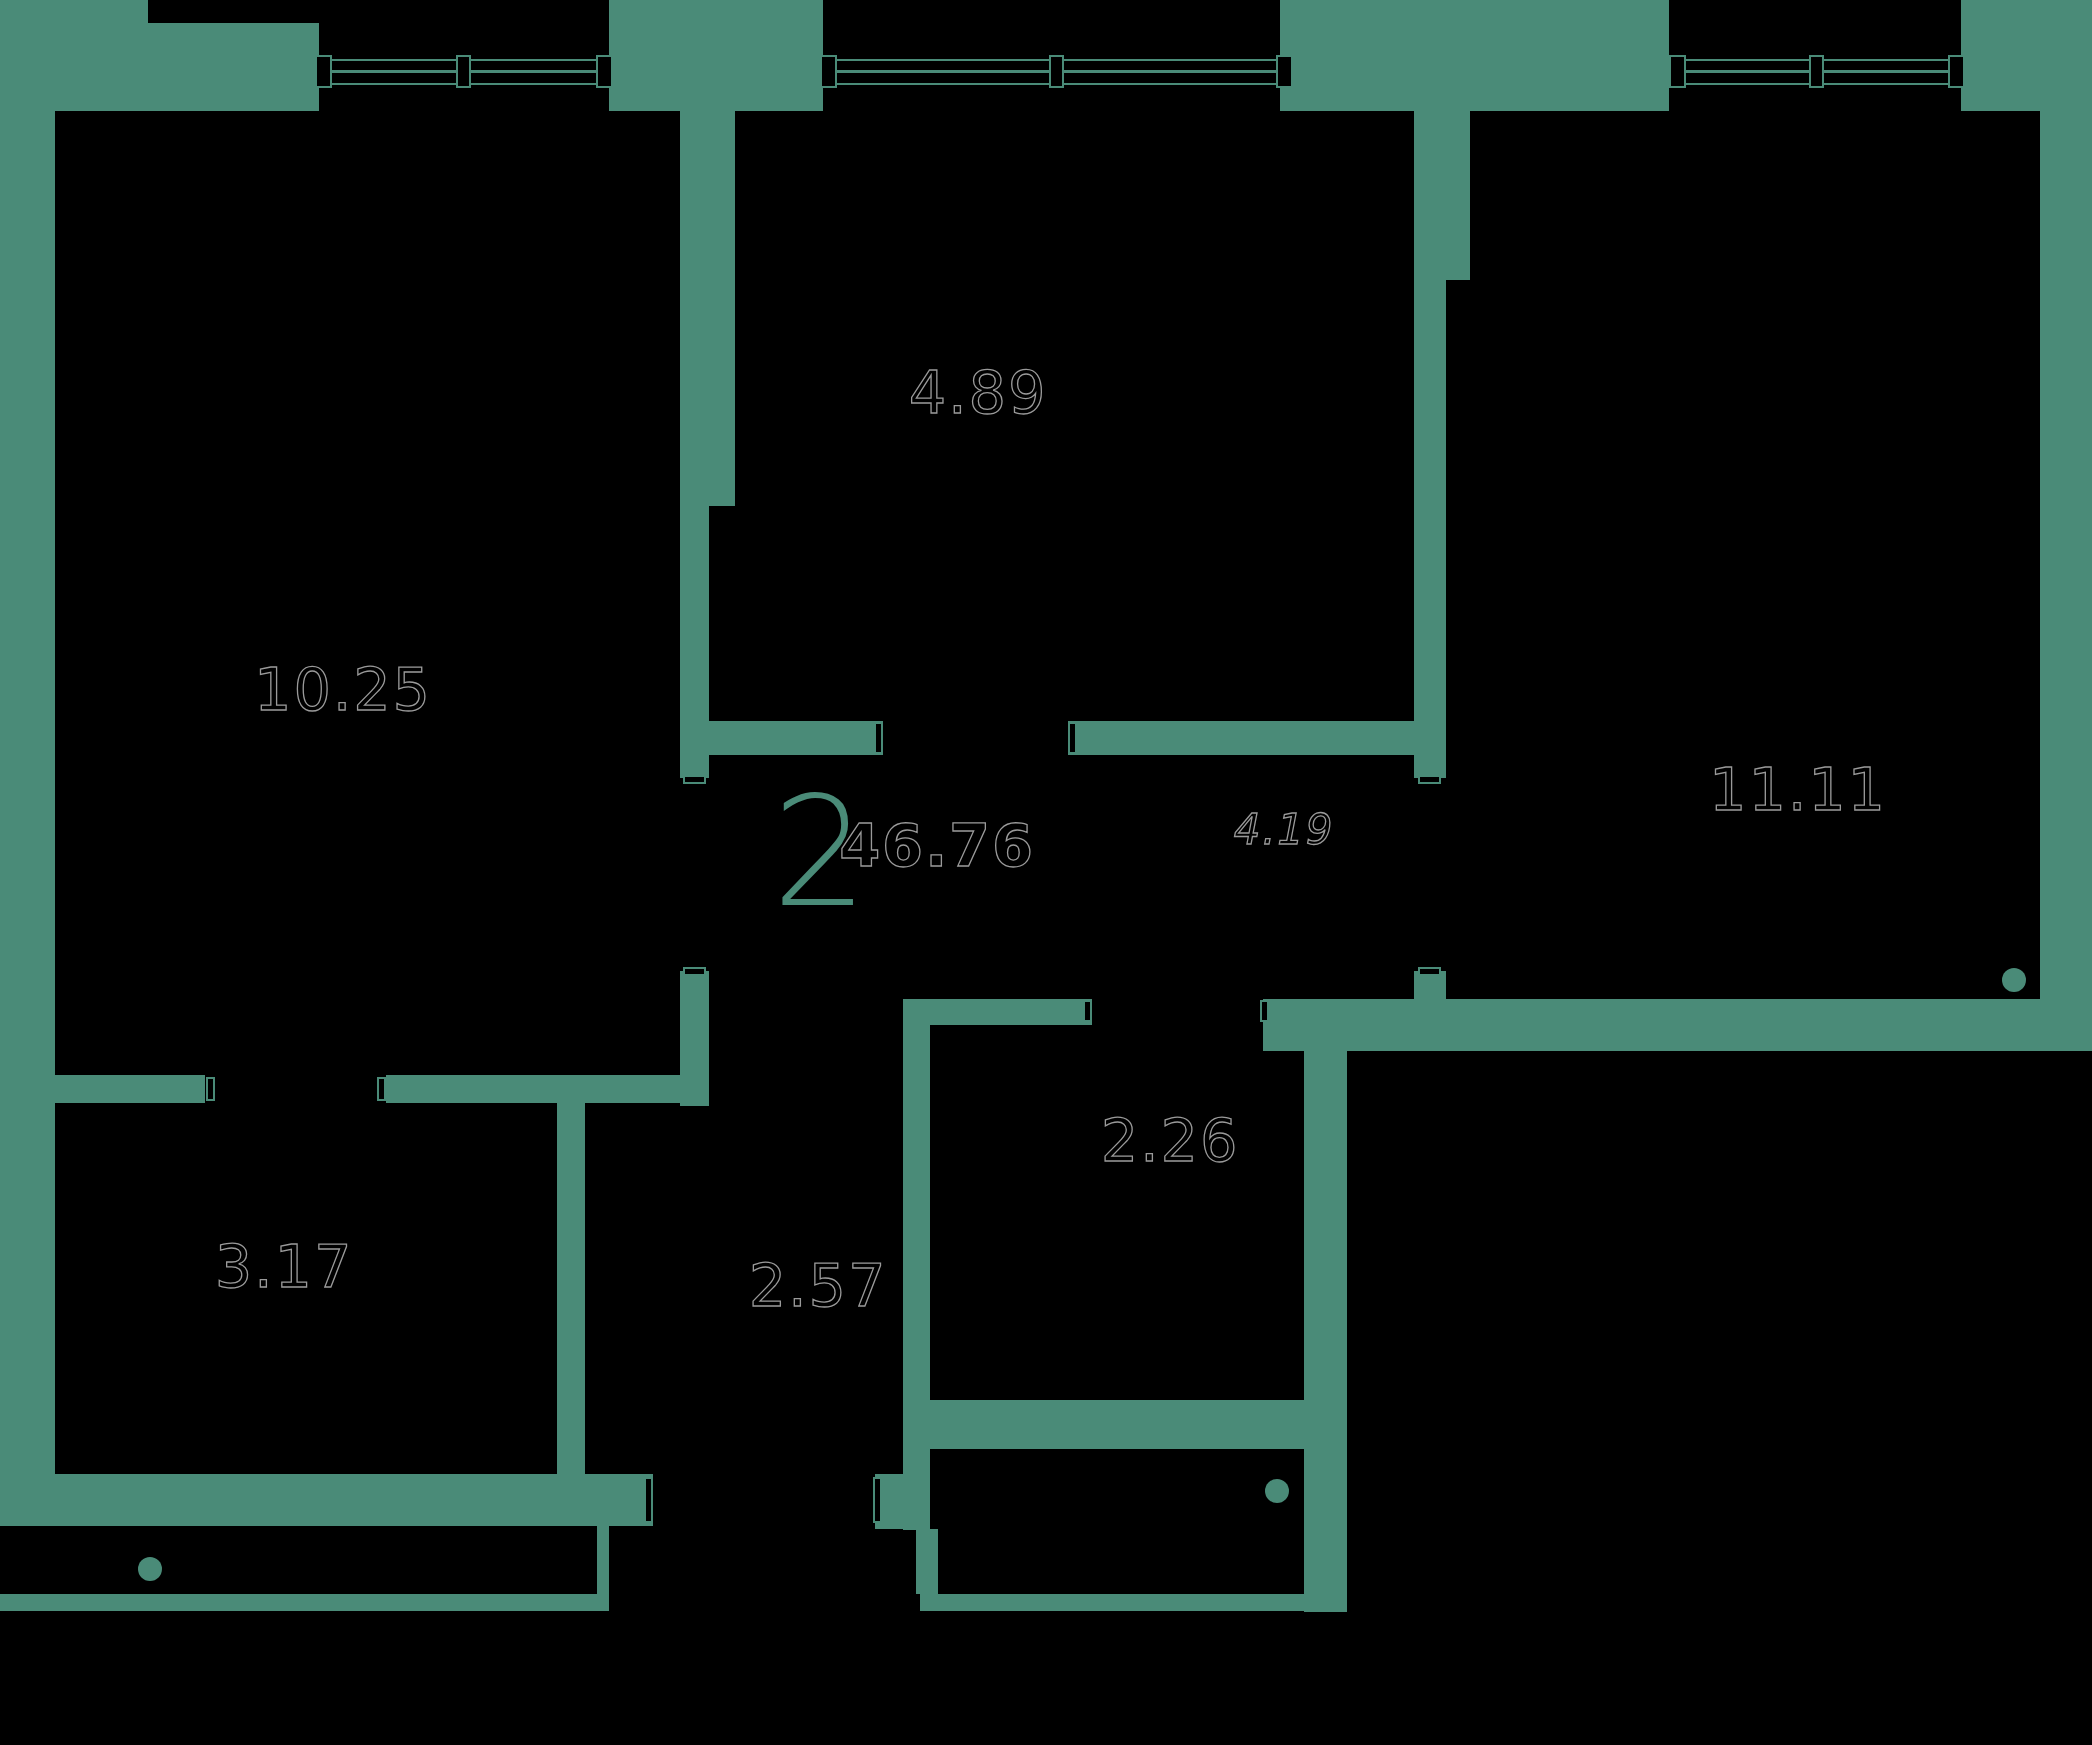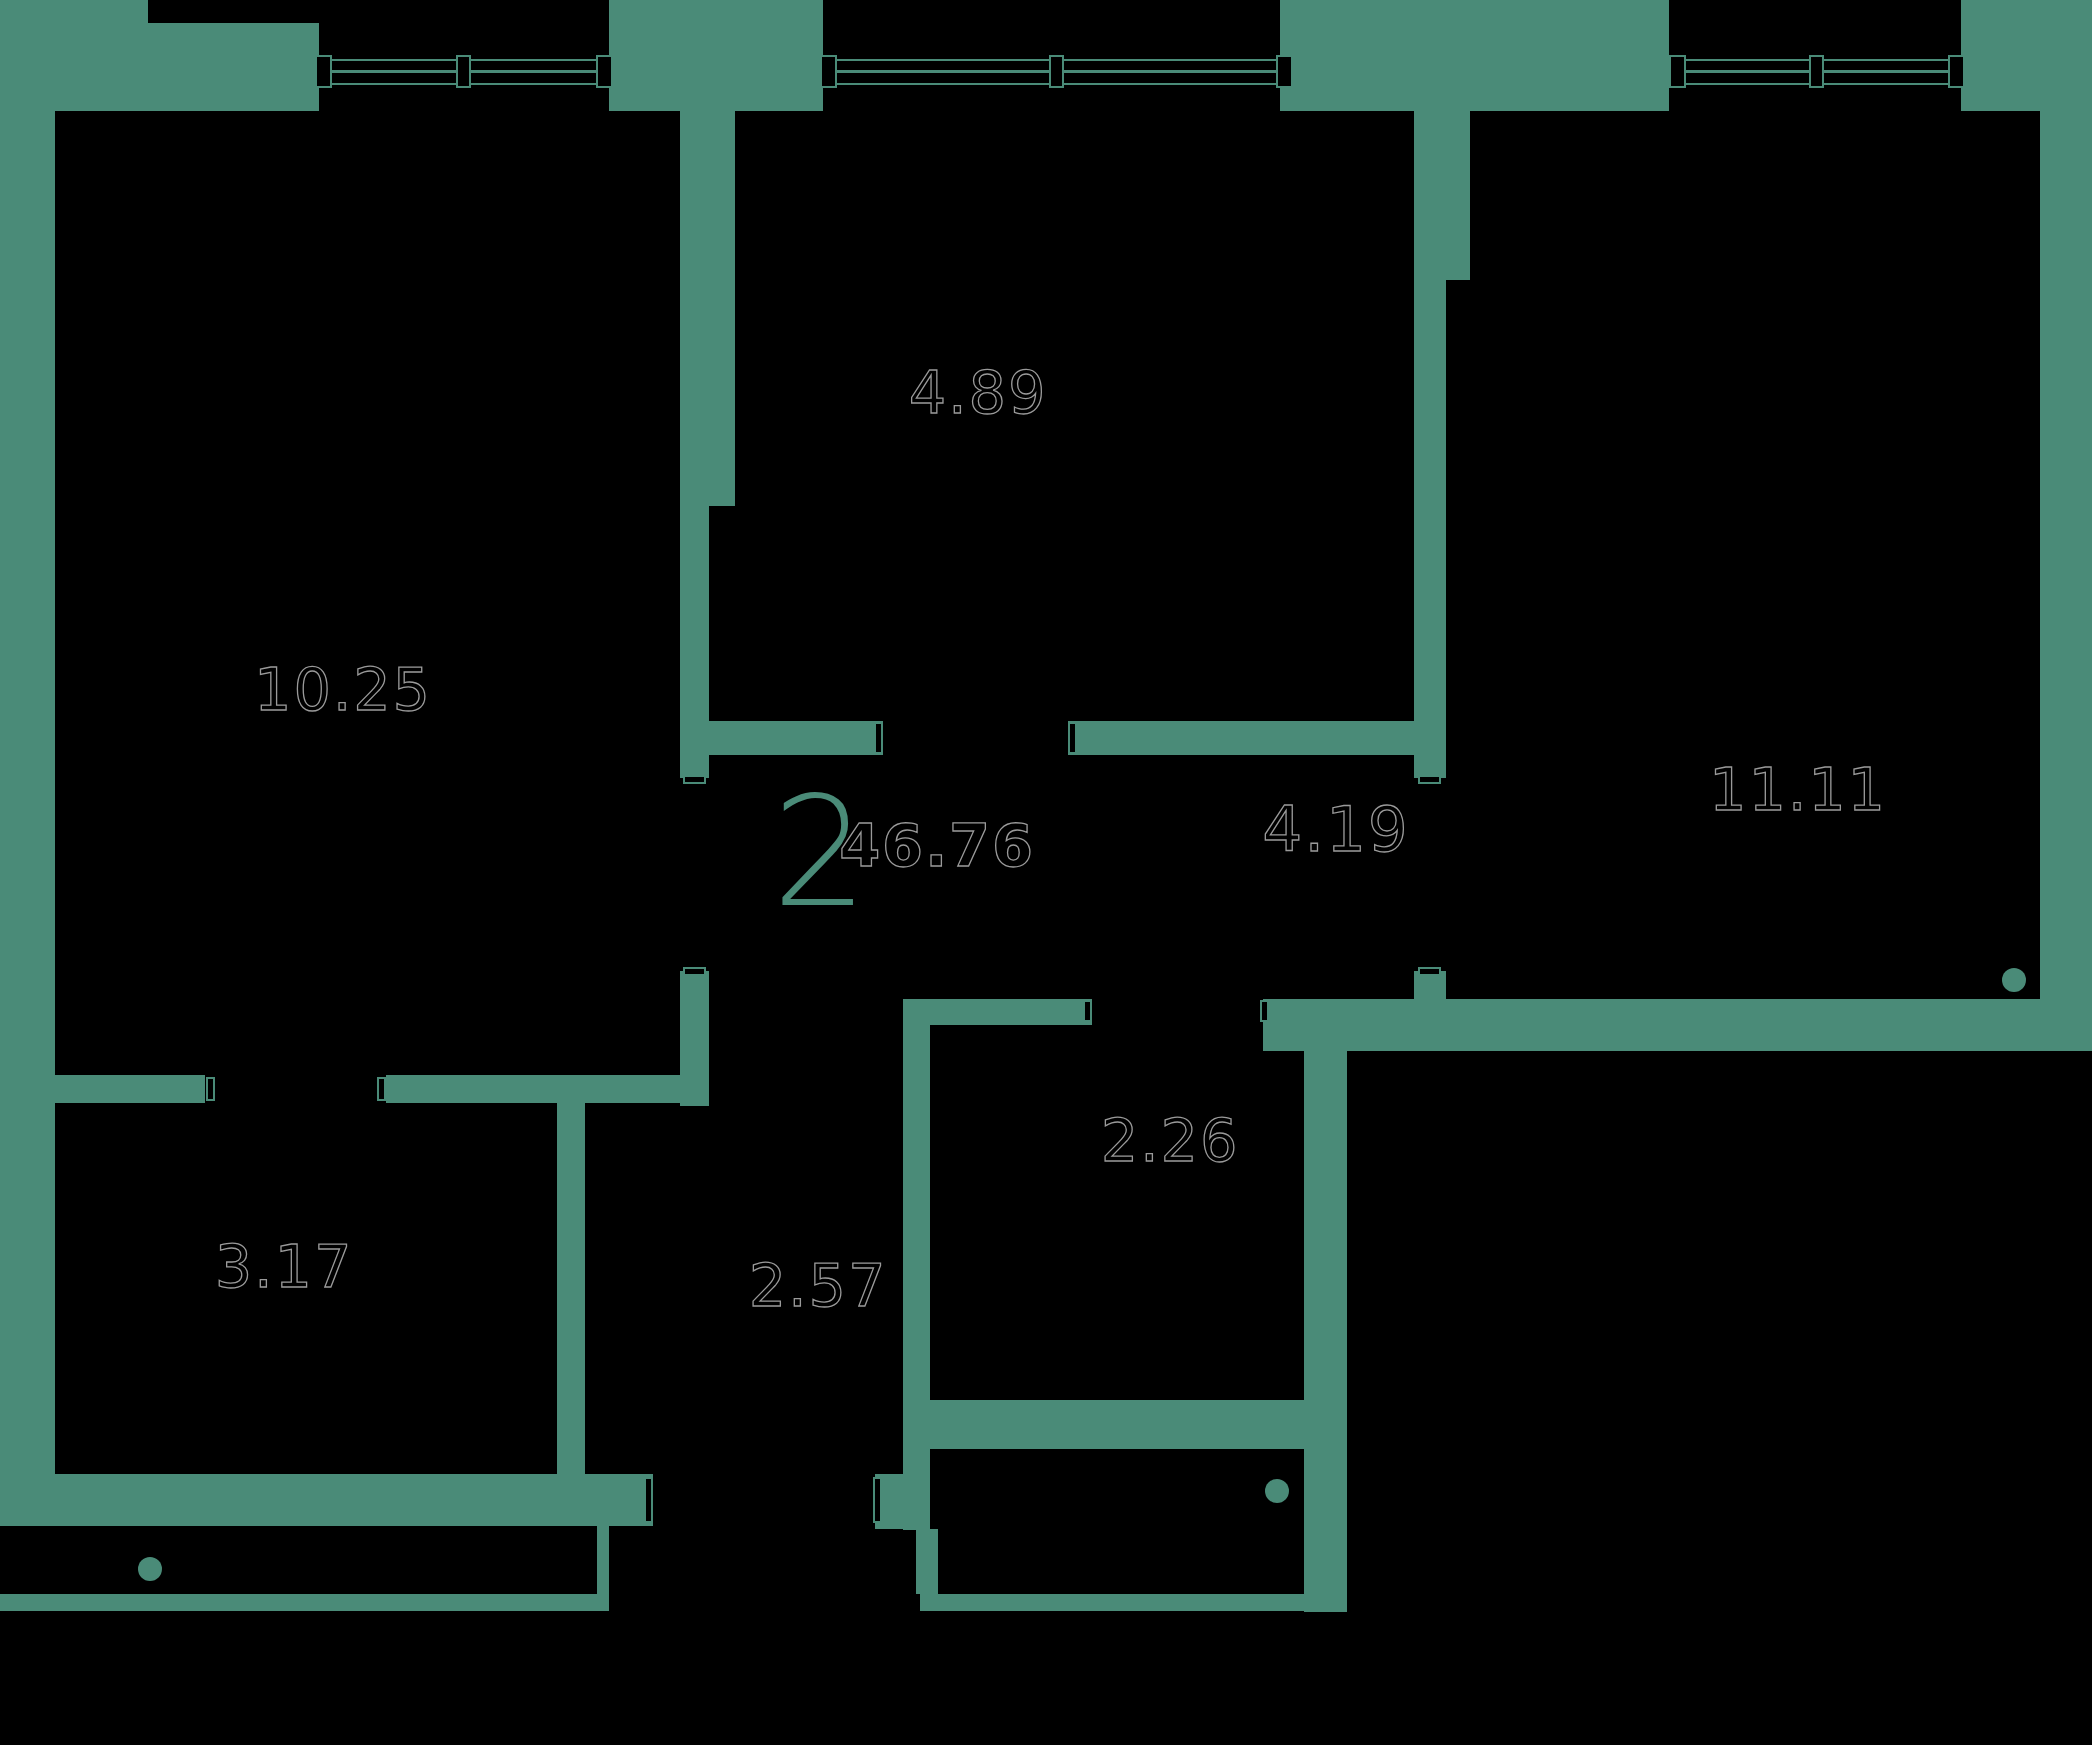--- a/index.html
+++ b/index.html
@@ -78,19 +78,19 @@
       <div class="wcap" style="left: 1948px; top: 55px; width: 16.6px; height: 33px;"></div>
       <div class="wcap" style="left: 1809px; top: 55px; width: 14.8px; height: 33px;"></div>
       <div class="circle" style="left: 138px; top: 1557px; width: 24px; height: 24px;"></div>
       <div class="circle" style="left: 1265px; top: 1479px; width: 24px; height: 24px;"></div>
       <div class="circle" style="left: 2002px; top: 968px; width: 24px; height: 24px;"></div>
       <div class="label solid" style="left: 821px; top: 853px; font-size: 151px;">2</div>
       <div class="label" style="left: 937px; top: 845px; font-size: 59px; font-weight: bold;">46.76</div>
       <div class="label" style="left: 343px; top: 689px; font-size: 59px;">10.25</div>
       <div class="label" style="left: 978px; top: 392px; font-size: 59px;">4.89</div>
       <div class="label" style="left: 1798px; top: 789px; font-size: 59px;">11.11</div>
-      <div class="label" style="left: 1336px; top: 829px; font-size: 63px;">4.19</div>
+      <div class="label" style="left: 1284px; top: 829px; font-size: 42px; font-style: italic;">4.19</div>
       <div class="label" style="left: 284px; top: 1266px; font-size: 59px;">3.17</div>
       <div class="label" style="left: 818px; top: 1285px; font-size: 59px;">2.57</div>
       <div class="label" style="left: 1170px; top: 1140px; font-size: 59px;">2.26</div>
     </div>
 </div>
 
 
 </body></html>

